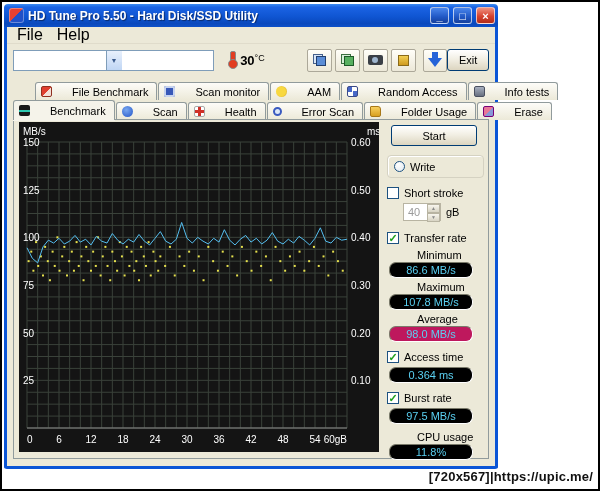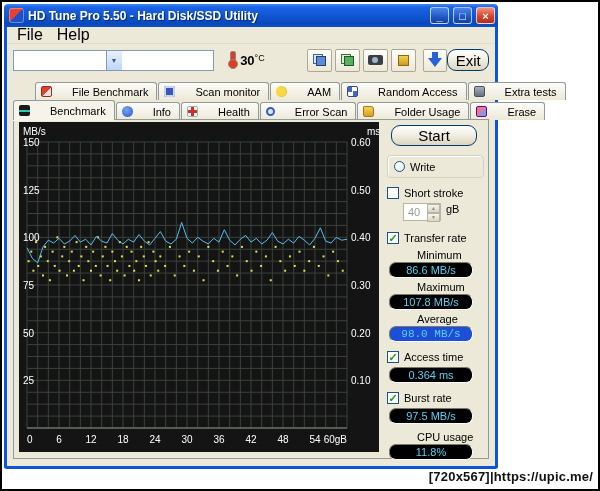--- a/index.html
+++ b/index.html
@@ -48,21 +48,21 @@
   .ic-copy::after  { content:""; position:absolute; right:0; bottom:0; width:8px; height:8px; background:#5b8dd6; border:1px solid #23406e; }
   .ic-copy2::before { background:#d8f0d8; border-color:#3c7040; }
   .ic-copy2::after  { background:#58b060; border-color:#1e5a28; }
   .ic-cam { width:15px; height:10px; background:#3a3f46; border-radius:2px; position:relative; }
   .ic-cam::after { content:""; position:absolute; left:4px; top:2px; width:6px; height:6px; border-radius:50%; background:#9fb6cf; }
   .ic-save { width:11px; height:11px; background:linear-gradient(#f2cf52,#cf9a1e); border:1px solid #8a6a18; }
   .ic-bigdown { position:relative; width:14px; height:16px; }
   .ic-bigdown .stem { position:absolute; left:4px; top:0; width:6px; height:7px; background:#2563d8; }
   .ic-bigdown .head { position:absolute; left:0; top:6px; width:0; height:0; border-left:7px solid transparent; border-right:7px solid transparent; border-top:9px solid #2563d8; }
 
-  .xp-btn { height:22px; border:1px solid #003c74; border-radius:9px; font-size:15px; font-family:inherit;
+  .xp-btn { height:22px; border:1px solid #003c74; border-radius:3px; font-size:11px; font-family:inherit;
             background:linear-gradient(#ffffff,#f2efe4 45%,#dcd5c0); cursor:default; }
   .exit-btn { width:42px; margin-left:auto; }
 
   
   .tabctl { flex:1; margin:5px 6px 7px 6px; display:flex; flex-direction:column; min-height:0; }
   .tabrow { display:flex; flex:none; align-items:flex-end; }
   .tabrow1 { padding-left:22px; height:19px; }
   .tabrow2 { height:20px; }
   .tab { display:inline-flex; align-items:center; gap:20px; padding:2px 8px 2px 5px; height:18px;
          border:1px solid #919b9c; border-bottom:none; border-radius:3px 3px 0 0; margin-right:1px;
@@ -90,21 +90,21 @@
   
   .panel { position:absolute; left:373px; top:3px; right:4px; bottom:2px; font-size:11px; }
   .start-btn { width:86px; height:21px; margin:2px 0 9px 4px; display:block; }
   .groupbox { border:1px solid #d5d2c2; border-radius:4px; box-shadow:inset 1px 1px 0 #fff; padding:3px 6px; margin-bottom:7px; }
   .radio-row { display:flex; align-items:center; gap:5px; height:15px; }
   .rb { width:11px; height:11px; border:1px solid #1d5281; border-radius:50%; background:radial-gradient(circle at 35% 30%, #fff, #dfe8ef); position:relative; flex:none; }
   .rb.on::after { content:""; position:absolute; left:2px; top:2px; width:5px; height:5px; border-radius:50%; background:#38a338; }
   .check-row { display:flex; align-items:center; gap:5px; height:16px; margin-bottom:2px; }
   .cb { width:12px; height:12px; border:1px solid #1d5281; background:#fff; position:relative; flex:none;
         color:#21a121; font-size:11px; font-weight:bold; line-height:11px; text-align:center; }
-  .spin-row { display:flex; align-items:flex-start; gap:5px; margin:2px 0 9px 16px; }
+  .spin-row { display:flex; align-items:center; gap:5px; margin:2px 0 9px 16px; }
   .spinbox { width:38px; height:18px; background:#fff; border:1px solid #b8b4a2; display:flex; align-items:center; color:#9a9a9a; }
   .spinbox .val { flex:1; padding-left:4px; }
   .spin-btns { width:13px; height:100%; display:flex; flex-direction:column; flex:none; }
   .spin-btns span { flex:1; font-size:5px; line-height:7px; text-align:center; color:#8a8a8a; background:linear-gradient(#f8f6ee,#d8d4c4); border:1px solid #b8b4a2; }
   .stat-label { display:block; margin:3px 0 1px 2px;padding-left:28px; }
   .statval { width:84px; height:16px; margin-left:2px; background:#000; color:#5ad0f2;
              display:flex; align-items:center; justify-content:center; font-size:11px;
              border-top:1px solid #7a7a6a; border-left:1px solid #7a7a6a; border-bottom:1px solid #fff; border-right:1px solid #fff;border-radius:7px; }
   .gap6 { margin-top:7px; }
 
@@ -173,31 +173,31 @@
         <span class="tab">
             <span class="ti ti-aam"></span>
             <span>AAM</span>
           </span>
         <span class="tab">
             <span class="ti ti-ra"></span>
             <span>Random Access</span>
           </span>
         <span class="tab">
             <span class="ti ti-et"></span>
-            <span>Extra tests</span>
+            <span>Info tests</span>
           </span>
       </div>
       <div class="tabrow tabrow2">
         <span class="tab selected">
             <span class="ti ti-bm"></span>
             <span>Benchmark</span>
           </span>
         <span class="tab">
             <span class="ti ti-info"></span>
-            <span>Info</span>
+            <span>Scan</span>
           </span>
         <span class="tab">
             <span class="ti ti-health"></span>
             <span>Health</span>
           </span>
         <span class="tab">
             <span class="ti ti-es"></span>
             <span>Error Scan</span>
           </span>
         <span class="tab">
@@ -419,21 +419,21 @@
 
           <label class="check-row">
             <span class="cb">✓</span>
             <span>Transfer rate</span>
           </label>
           <span class="stat-label">Minimum</span>
           <div class="statval" style="color: rgb(90, 208, 242); background: rgb(0, 0, 0);">86.6 MB/s</div>
           <span class="stat-label">Maximum</span>
           <div class="statval" style="color: rgb(90, 208, 242); background: rgb(0, 0, 0);">107.8 MB/s</div>
           <span class="stat-label">Average</span>
-          <div class="statval" style="color: rgb(90, 208, 242); background: #1d4ed8; font-family: Liberation Mono, monospace;">98.0 MB/s</div>
+          <div class="statval" style="color: rgb(90, 208, 242); background: #be185d;">98.0 MB/s</div>
 
           <label class="check-row gap6">
             <span class="cb">✓</span>
             <span>Access time</span>
           </label>
           <div class="statval" style="color: rgb(90, 208, 242); background: rgb(0, 0, 0);">0.364 ms</div>
 
           <label class="check-row gap6">
             <span class="cb">✓</span>
             <span>Burst rate</span>

